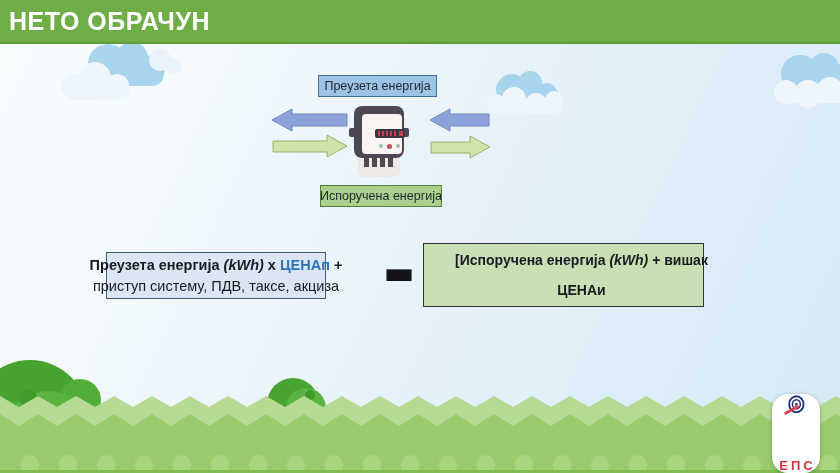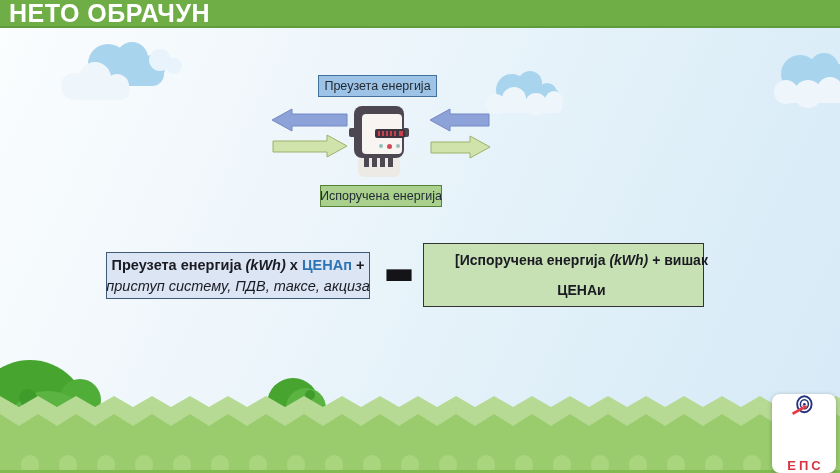--- a/index.html
+++ b/index.html
@@ -5,21 +5,21 @@
   html,body{margin:0;padding:0;background:#ffffff;}
   .slide{
     position:relative;width:840px;height:473px;overflow:hidden;
     font-family:"Liberation Sans",sans-serif;
     background:linear-gradient(115deg,#fbfdfe 0%,#eef6fb 35%,#ddeef8 75%,#d6e9f6 100%);
   }
   .bg-art{position:absolute;left:0;top:0;width:840px;height:473px;display:block;}
 
   
   .header{
-    position:absolute;left:0;top:0;width:840px;height:28px;box-sizing:border-box;
+    position:absolute;left:0;top:0;width:840px;height:44px;box-sizing:border-box;
     background:#6fad47;border-bottom:2px solid #619c3c;z-index:6;
     display:flex;align-items:center;padding-left:9px;
   }
   .header h1{
     margin:0;color:#ffffff;font-size:25px;font-weight:bold;letter-spacing:.5px;
     font-family:"Liberation Sans",sans-serif;
   }
 
   
   .flow-label{
@@ -43,37 +43,37 @@
     background:repeating-linear-gradient(90deg,#c9414e 0 2px,#3e3440 2px 4px);}
   .meter .display::after{content:"";position:absolute;right:2px;top:2px;width:4px;height:5px;background:#c9414e;}
   .meter .mdot{position:absolute;top:30px;width:4px;height:4px;border-radius:50%;}
   .meter .d1{left:17px;background:#8fc0b5}
   .meter .d2{left:25px;width:5px;height:5px;background:#cf4a53}
   .meter .d3{left:34px;background:#9bbcb4}
 
   
   .fbox{position:absolute;box-sizing:border-box;display:flex;flex-direction:column;align-items:center;justify-content:center;z-index:4;}
   .fbox .fline{white-space:nowrap;line-height:21px;color:#1a1a22;}
-  .box-blue{left:106px;top:252px;width:264px;height:47px;background:#dbe5f3;border:1.5px solid #3d5a78;font-size:14.5px;}
+  .box-blue{left:106px;top:252px;width:220px;height:47px;background:#dbe5f3;border:1.5px solid #3d5a78;font-size:14.5px;}
   .box-blue .l1{font-weight:bold;}
-  .box-blue .l2{font-weight:normal;font-size:14.5px;font-style:italic;}
+  .box-blue .l2{font-weight:normal;font-size:14.5px;}
   .box-green{left:423px;top:243px;width:281px;height:64px;background:#c7e1b5;border:1.5px solid #333333;font-size:14px;padding-left:36px;}
   .box-green .fline{font-weight:bold;line-height:20px;}
   .it{font-style:italic;}
   .price-blue{color:#2e74b5;}
   .price-green{color:#84a173;margin-top:10px;}
   .minus{
     position:absolute;left:376px;top:248px;width:46px;height:46px;z-index:4;
     display:flex;align-items:center;justify-content:center;
     font-size:82px;font-weight:800;color:#141418;line-height:0;font-family:"DejaVu Sans",sans-serif;
   }
 
   
   .eps-card{
-    position:absolute;left:772px;top:394px;width:64px;height:79px;background:#ffffff;border-radius:8px;
+    position:absolute;left:772px;top:394px;width:48px;height:79px;background:#ffffff;border-radius:16px;
     box-shadow:0 1px 4px rgba(40,60,40,.35);z-index:7;display:flex;flex-direction:column;align-items:center;gap:45px;
   }
   .eps-card svg{display:block;}
   .eps-text{
     margin-top:-3px;color:#d8353f;font-weight:bold;font-size:13px;letter-spacing:3px;text-indent:3px;
     font-family:"Liberation Sans",sans-serif;
   }
 </style>
 </head>
 <body>

